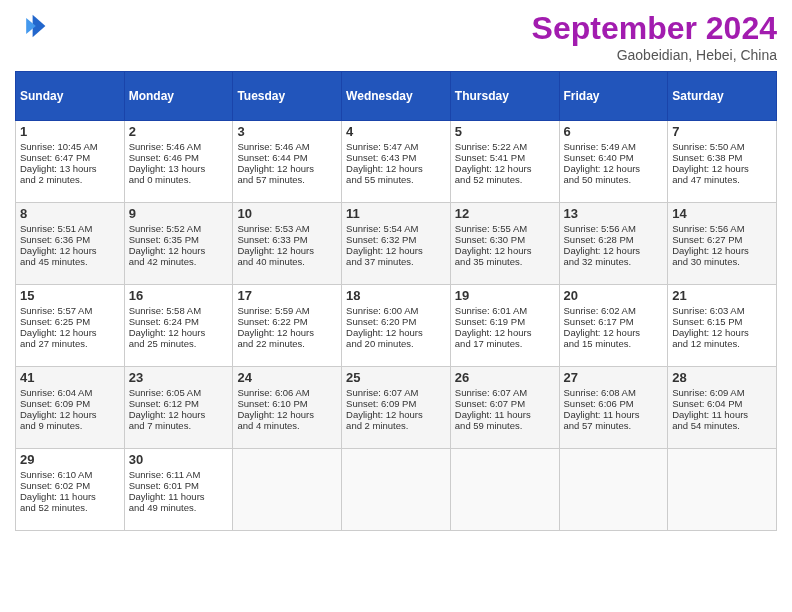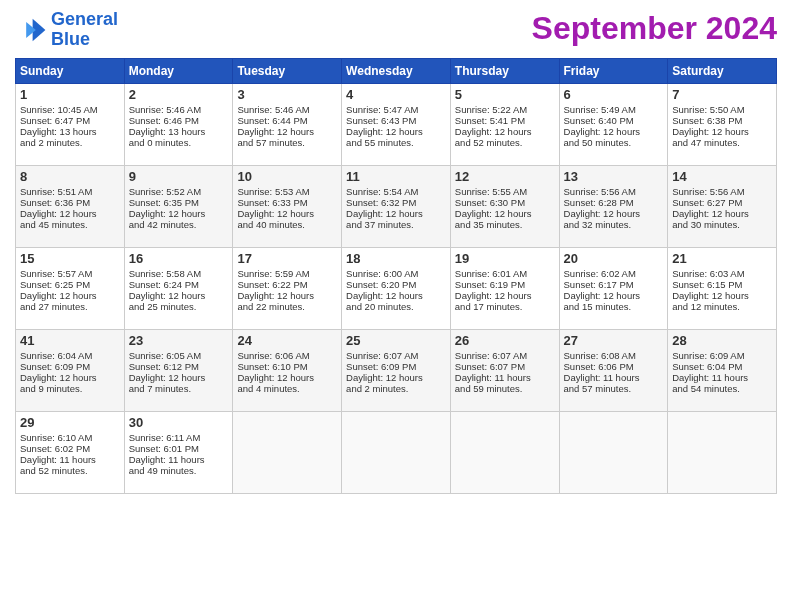--- a/index.html
+++ b/index.html
@@ -55,21 +55,21 @@
     table {
       width: 100%;
       border-collapse: collapse;
       table-layout: fixed;
     }
     thead tr th {
       background: #2255bb;
       color: #fff;
       font-size: 12px;
       font-weight: bold;
-      padding: 5px 4px;
+      padding: 17px 4px;
       text-align: left;
       border: 1px solid #1a44aa;
     }
     tbody tr td {
       border: 1px solid #ccc;
       vertical-align: top;
       padding: 3px 4px;
       font-size: 9.5px;
       color: #333;
       height: 82px;
@@ -93,27 +93,24 @@
 <body>
 
 <div class="page">
   <div class="header">
     <div class="logo">
       <svg class="logo-icon" viewBox="0 0 40 40">
 
         <polygon points="22,6 38,20 22,34" fill="#2266cc"></polygon>
         <polygon points="14,10 26,20 14,30" fill="#4499ee"></polygon>
       </svg>
-      <div class="logo-text">
-        <div><span>General</span></div>
-        <div><span style="color:#2266cc">Blue</span></div>
-      </div>
     </div>
     <div class="title-block">
       <div class="month-title">September 2024</div>
+      <div class="location">Gaobeidian, Hebei, China</div>
     </div>
   </div>
 
   <table>
     <thead>
       <tr>
 
       <th>Sunday</th>
           <th>Monday</th>
           <th>Tuesday</th>

